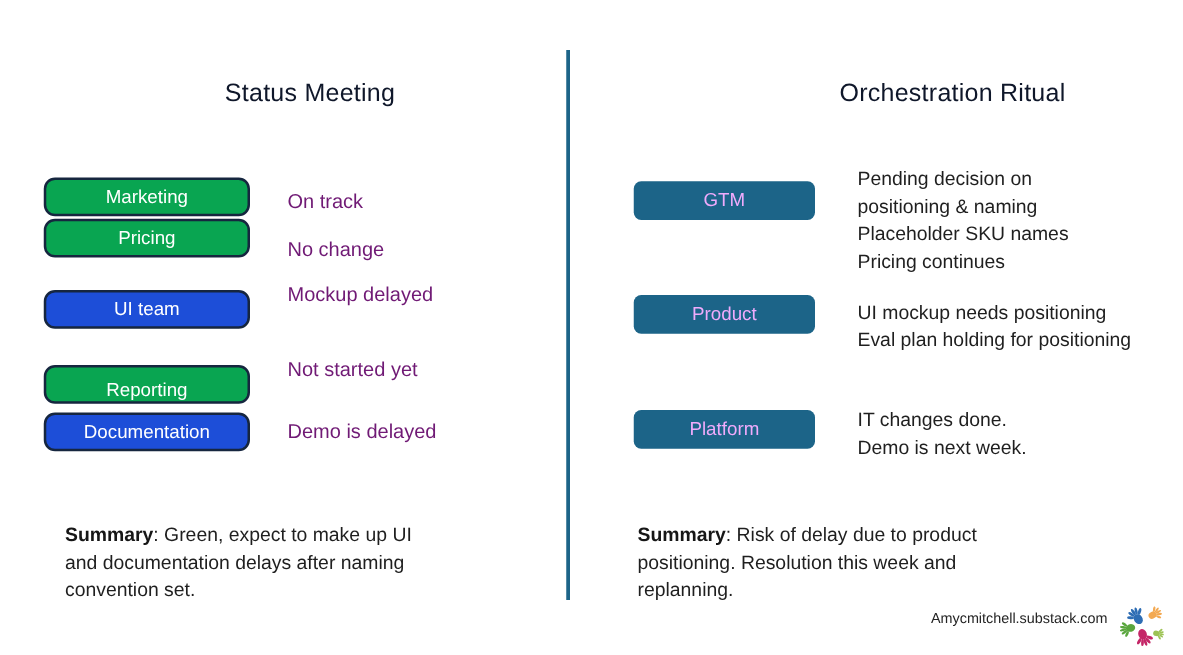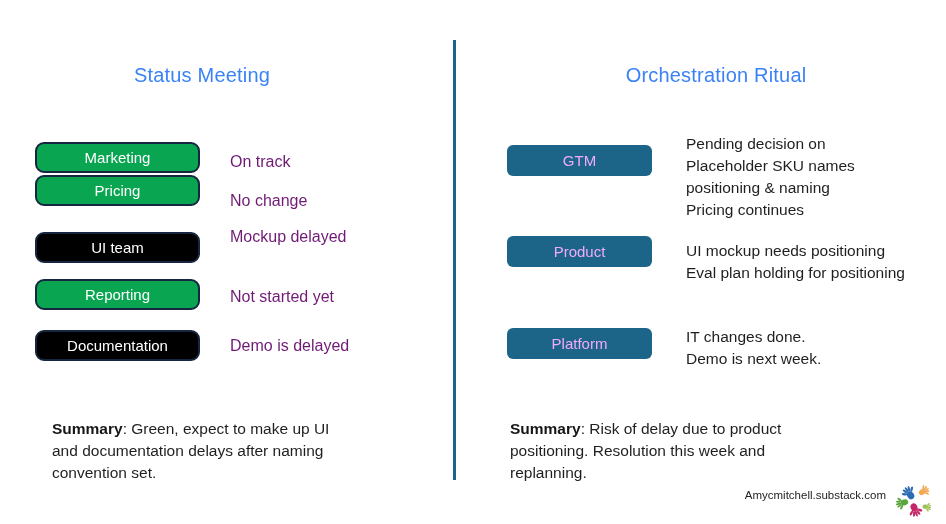--- a/index.html
+++ b/index.html
@@ -15,43 +15,44 @@
     position:absolute;
     left:453px; top:40px;
     width:3px; height:440px;
     background:#1c6488;
   }
   .col-title {
     position:absolute;
     top:62px;
     font-size:20px;
     line-height:26px;
-    color:#3b82f6;
+    color:#0f172a;
     text-align:center;
     letter-spacing:0.2px;
+    padding-left:46px;
   }
   .col-title.left  { left:0px;   width:404px; }
   .col-title.right { left:486px; width:460px; }
 
   
   .lbox {
     position:absolute;
     left:35px; width:165px; height:31px;
     box-sizing:border-box;
     border:2px solid #16263f;
     border-radius:9px;
     display:flex; align-items:center; justify-content:center;
     color:#ffffff; font-size:15px;
   }
   .lbox[data-colorname="green"] { background:#09a551; }
-  .lbox[data-colorname="amber"] { background:#000000; }
+  .lbox[data-colorname="amber"] { background:#1d4ed8; }
   .lbox.r1 { top:142px; }
   .lbox.r2 { top:175px; }
   .lbox.r3 { top:232px; }
-  .lbox.r4 { top:279px; }
+  .lbox.r4 { top:292px;align-items:flex-end; }
   .lbox.r5 { top:330px; }
 
   .lstatus {
     position:absolute;
     left:230px;
     font-size:16px; line-height:18px;
     color:#701a75;
     white-space:nowrap;
   }
   .lstatus.r1 { top:153px; }
@@ -145,22 +146,22 @@
   </div>
   <div class="rbox r2">
     <span>Product</span>
   </div>
   <div class="rbox r3">
     <span>Platform</span>
   </div>
 
   <div class="rtext r1">
     <div>Pending decision on</div>
+    <div>positioning &amp; naming</div>
     <div>Placeholder SKU names</div>
-    <div>positioning &amp; naming</div>
     <div>Pricing continues</div>
   </div>
   <div class="rtext r2">
     <div>UI mockup needs positioning</div>
     <div>Eval plan holding for positioning</div>
   </div>
   <div class="rtext r3">
     <div>IT changes done.</div>
     <div>Demo is next week.</div>
   </div>

